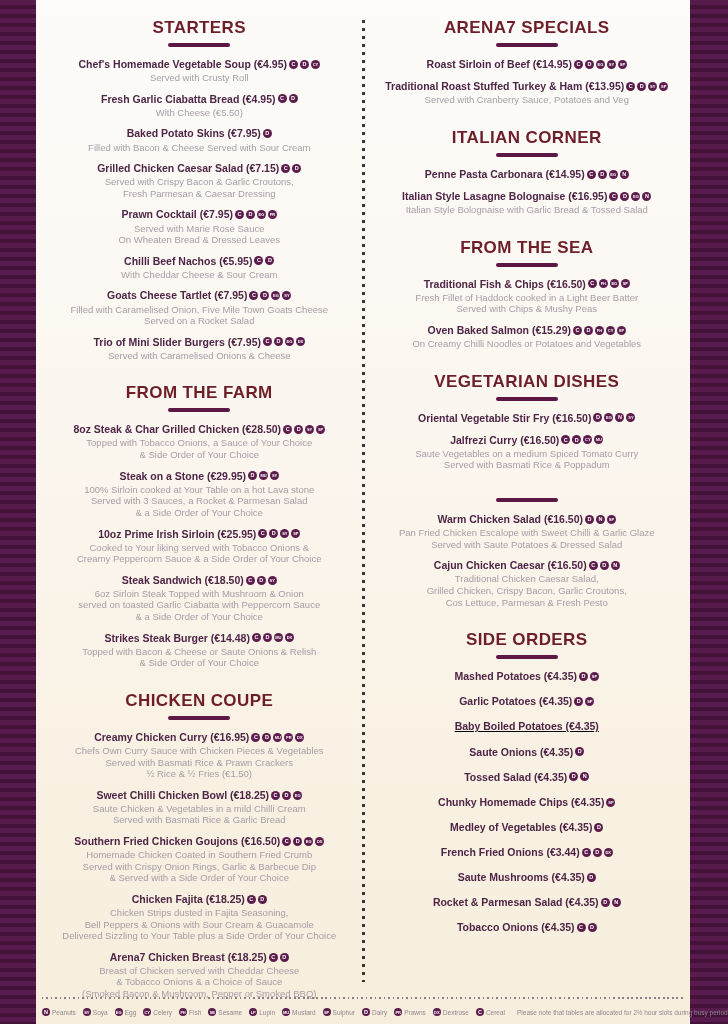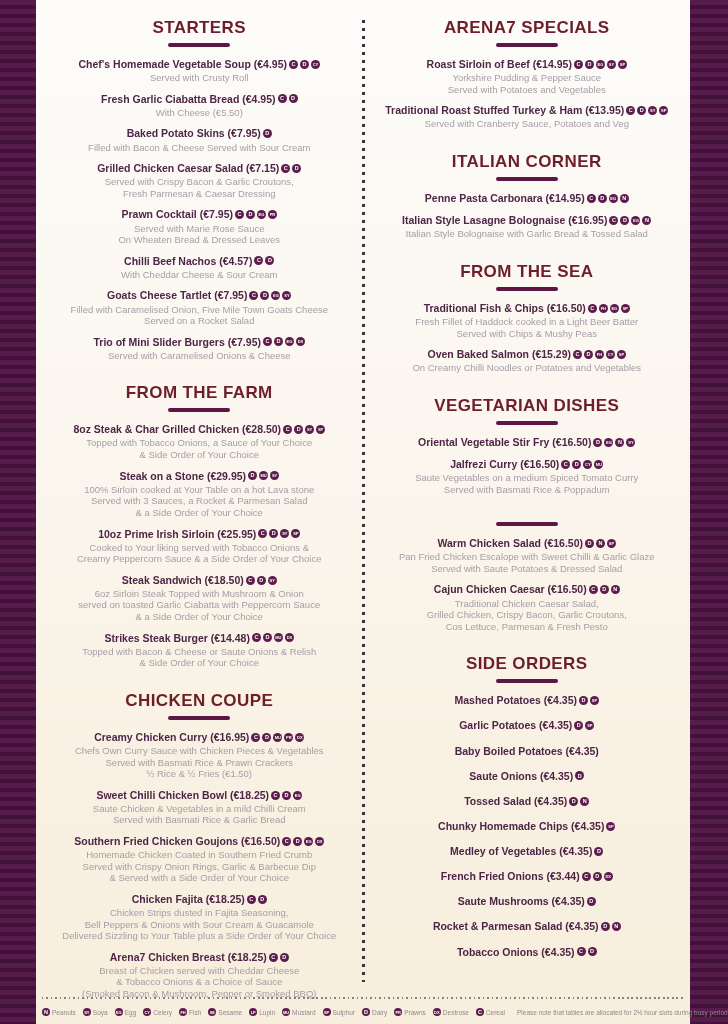--- a/index.html
+++ b/index.html
@@ -62,21 +62,21 @@
           </div>
           <div class="item">
             <div class="item-title"><span>Grilled Chicken Caesar Salad (€7.15)</span><span class="badge">C</span><span class="badge">D</span></div>
             <div class="item-desc">Served with Crispy Bacon &amp; Garlic Croutons,<br>Fresh Parmesan &amp; Caesar Dressing</div>
           </div>
           <div class="item">
             <div class="item-title"><span>Prawn Cocktail (€7.95)</span><span class="badge">C</span><span class="badge">D</span><span class="badge two">EG</span><span class="badge two">PR</span></div>
             <div class="item-desc">Served with Marie Rose Sauce<br>On Wheaten Bread &amp; Dressed Leaves</div>
           </div>
           <div class="item">
-            <div class="item-title"><span>Chilli Beef Nachos (€4.57)</span><span class="badge">C</span><span class="badge">D</span></div>
+            <div class="item-title"><span>Chilli Beef Nachos (€5.95)</span><span class="badge">C</span><span class="badge">D</span></div>
             <div class="item-desc">With Cheddar Cheese &amp; Sour Cream</div>
           </div>
           <div class="item">
             <div class="item-title"><span>Goats Cheese Tartlet (€7.95)</span><span class="badge">C</span><span class="badge">D</span><span class="badge two">EG</span><span class="badge two">SY</span></div>
             <div class="item-desc">Filled with Caramelised Onion, Five Mile Town Goats Cheese<br>Served on a Rocket Salad</div>
           </div>
           <div class="item">
             <div class="item-title"><span>Trio of Mini Slider Burgers (€7.95)</span><span class="badge">C</span><span class="badge">D</span><span class="badge two">EG</span><span class="badge two">DX</span></div>
             <div class="item-desc">Served with Caramelised Onions &amp; Cheese</div>
           </div>
@@ -130,21 +130,20 @@
           </div>
         </div>
       </div>
     <div class="divider"></div>
     <div class="col" id="col-right">
         <div class="section">
           <div class="sec-title">ARENA7 SPECIALS</div>
           <div class="sec-underline"></div>
           <div class="item">
             <div class="item-title"><span>Roast Sirloin of Beef (€14.95)</span><span class="badge">C</span><span class="badge">D</span><span class="badge two">EG</span><span class="badge two">SY</span><span class="badge two">SP</span></div>
-            <div class="item-desc">Yorkshire Pudding &amp; Pepper Sauce<br>Served with Potatoes and Vegetables</div>
           </div>
           <div class="item">
             <div class="item-title"><span>Traditional Roast Stuffed Turkey &amp; Ham (€13.95)</span><span class="badge">C</span><span class="badge">D</span><span class="badge two">SY</span><span class="badge two">SP</span></div>
             <div class="item-desc">Served with Cranberry Sauce, Potatoes and Veg</div>
           </div>
         </div>
         <div class="section">
           <div class="sec-title">ITALIAN CORNER</div>
           <div class="sec-underline"></div>
           <div class="item">
@@ -191,21 +190,21 @@
         </div>
         <div class="section">
           <div class="sec-title">SIDE ORDERS</div>
           <div class="sec-underline"></div>
           <div class="item" style="margin-bottom: 12px;">
             <div class="item-title"><span>Mashed Potatoes (€4.35)</span><span class="badge">D</span><span class="badge two">SP</span></div>
           </div>
           <div class="item" style="margin-bottom: 12px;">
             <div class="item-title"><span>Garlic Potatoes (€4.35)</span><span class="badge">D</span><span class="badge two">SP</span></div>
           </div>
-          <div class="item" style="margin-bottom: 12px;">
+          <div class="item" style="margin-bottom: 12px; text-decoration: underline;">
             <div class="item-title"><span>Baby Boiled Potatoes (€4.35)</span></div>
           </div>
           <div class="item" style="margin-bottom: 12px;">
             <div class="item-title"><span>Saute Onions (€4.35)</span><span class="badge">D</span></div>
           </div>
           <div class="item" style="margin-bottom: 12px;">
             <div class="item-title"><span>Tossed Salad (€4.35)</span><span class="badge">D</span><span class="badge">N</span></div>
           </div>
           <div class="item" style="margin-bottom: 12px;">
             <div class="item-title"><span>Chunky Homemade Chips (€4.35)</span><span class="badge two">SP</span></div>

